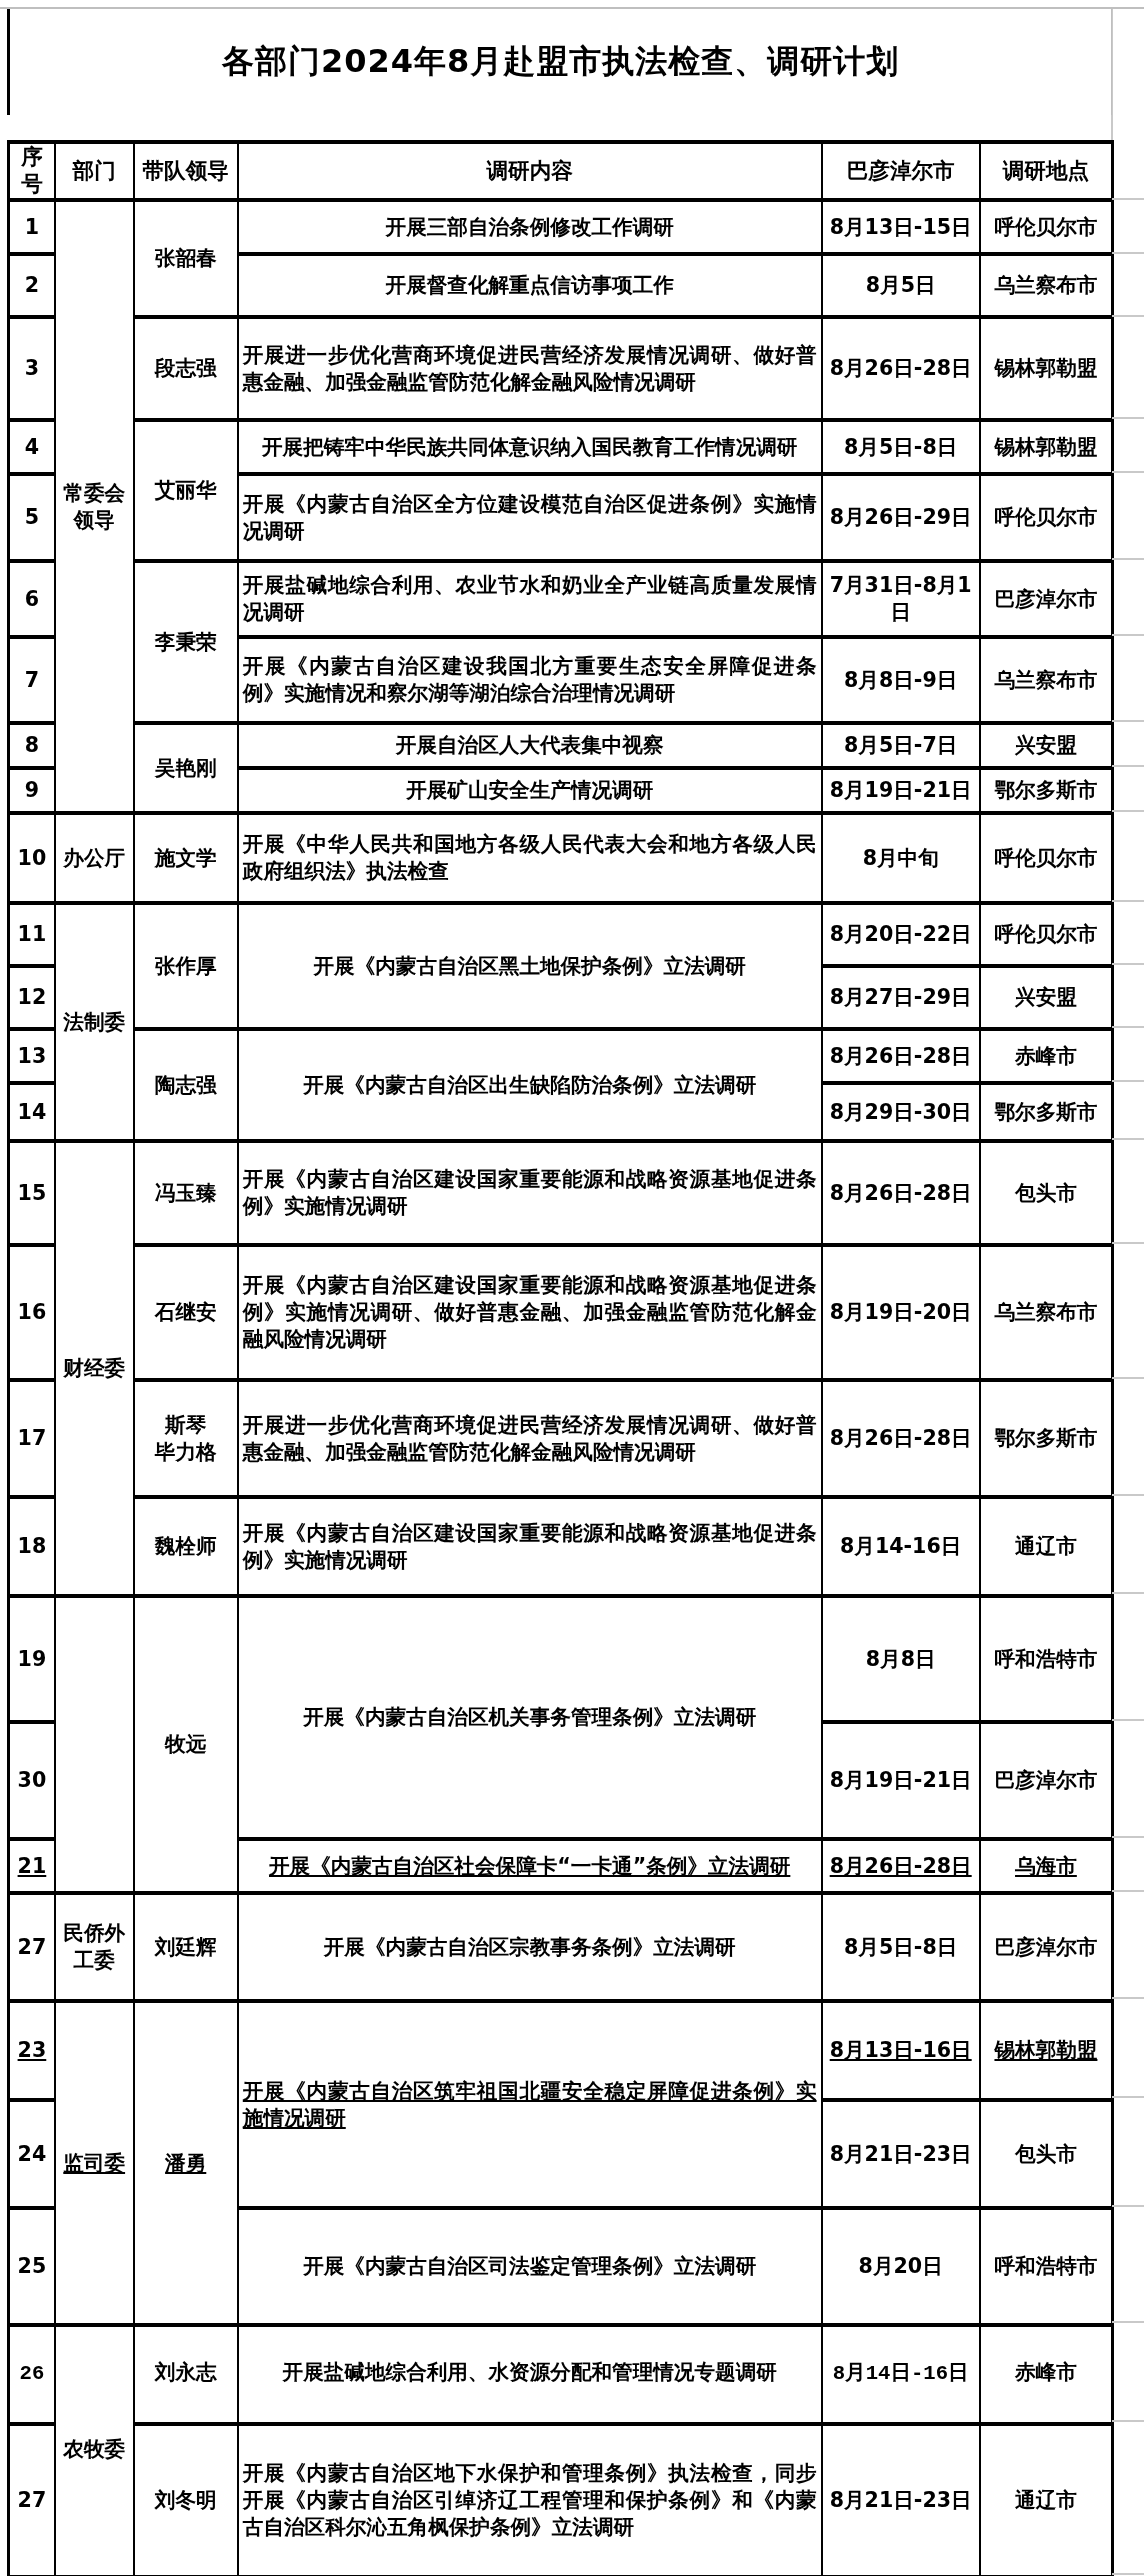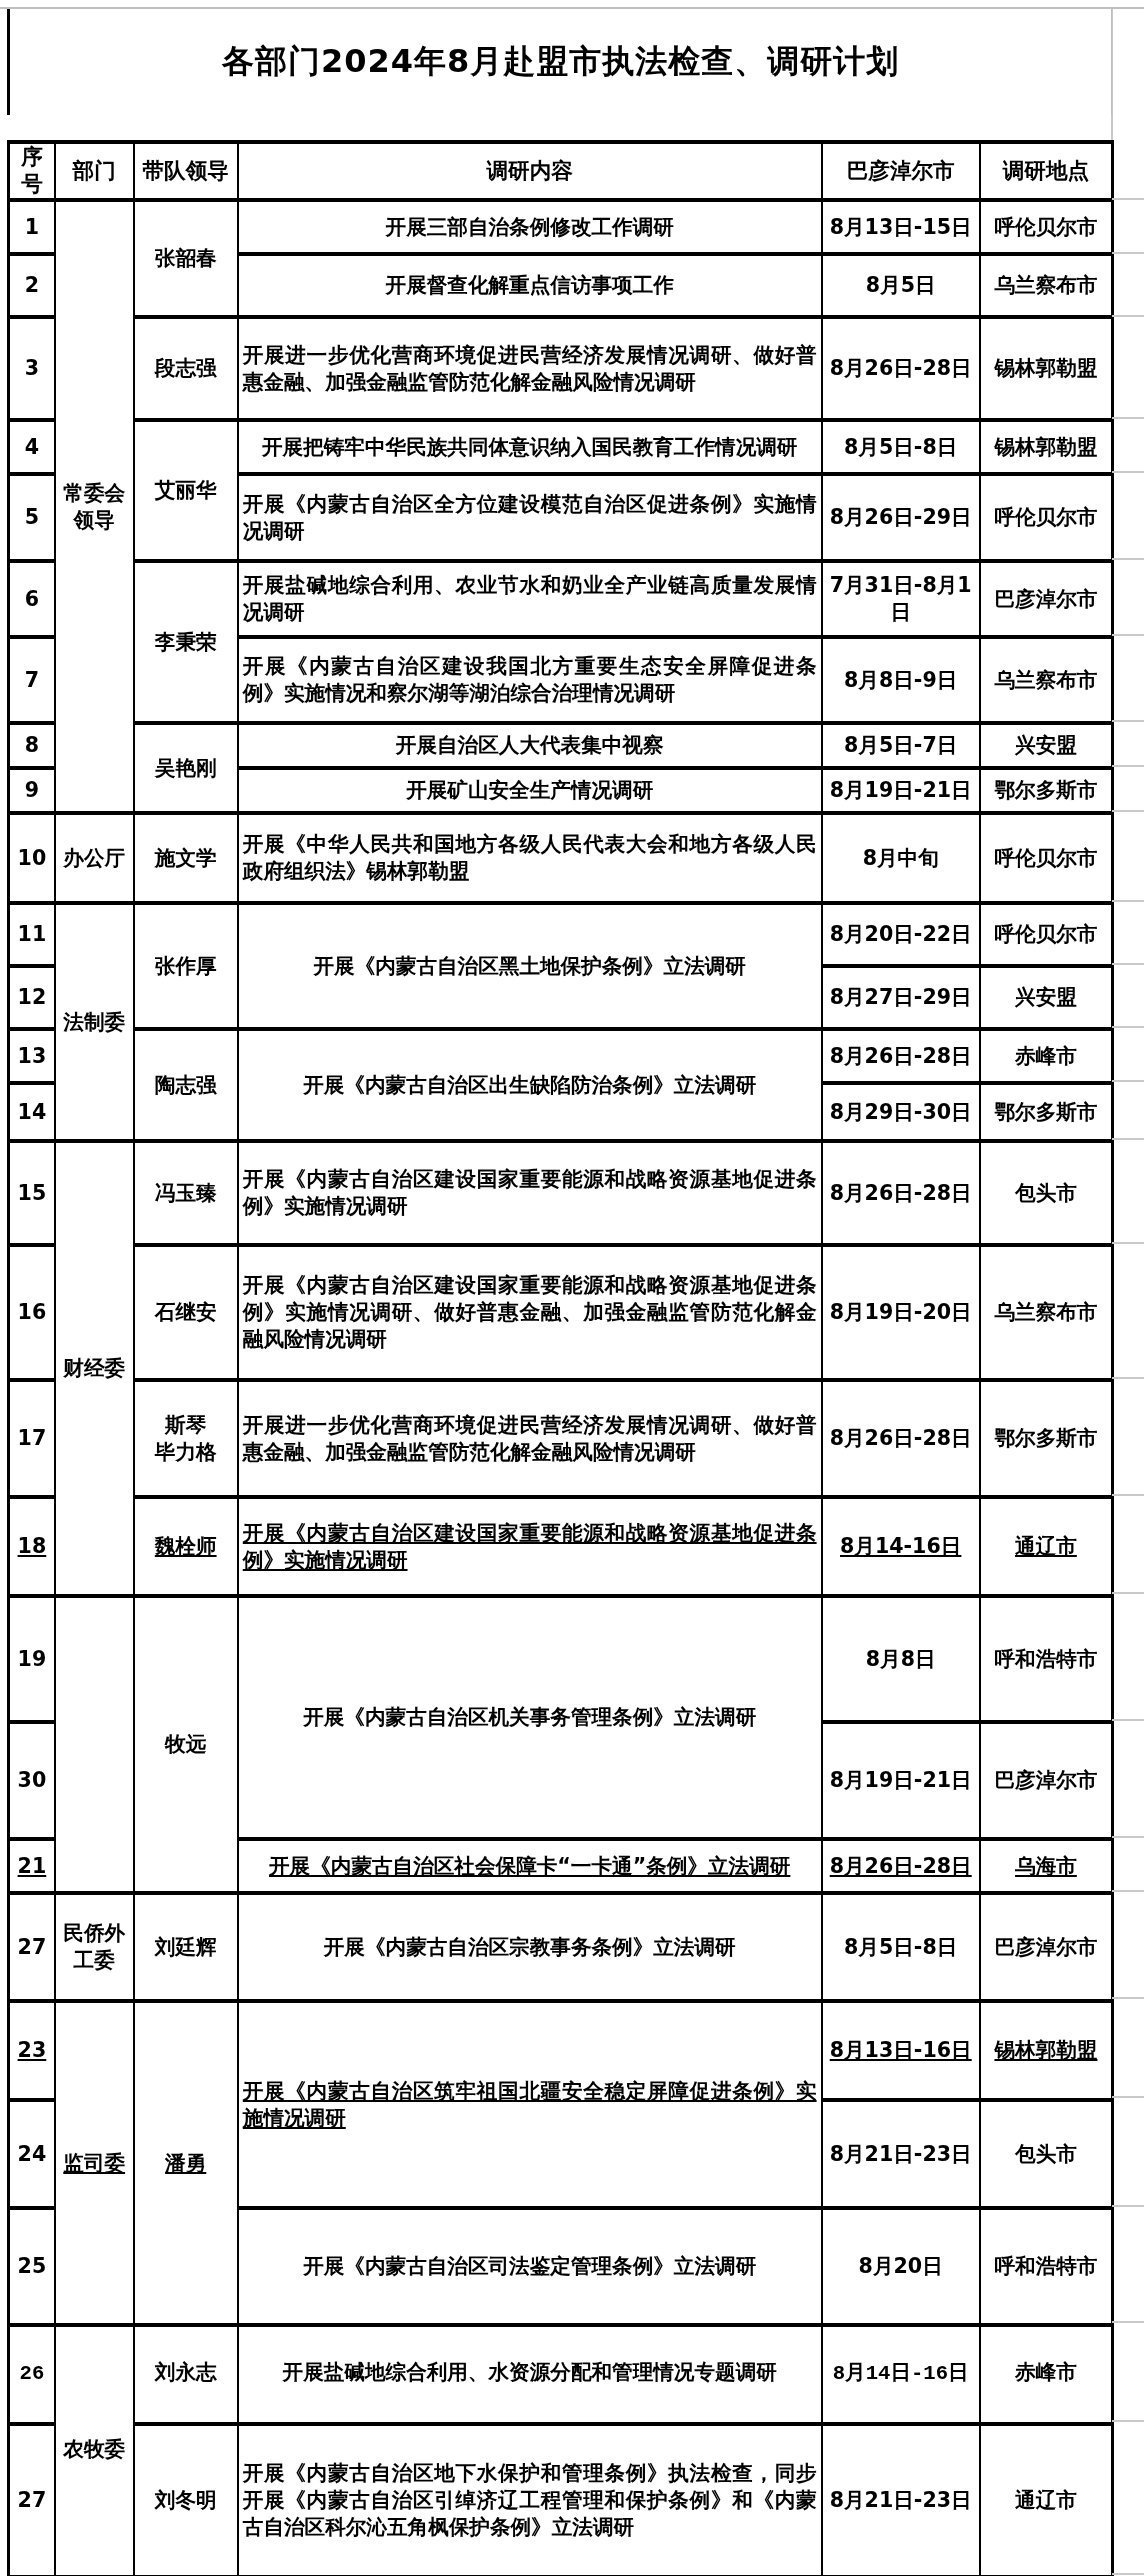--- a/index.html
+++ b/index.html
@@ -124,21 +124,21 @@
         <tr style="height: 45px;">
           <td class="c-seq">9</td>
           <td class="c-content">开展矿山安全生产情况调研</td>
           <td class="c-time">8月19日-21日</td>
           <td class="c-place">鄂尔多斯市</td>
         </tr>
         <tr style="height: 90px;">
           <td class="c-seq">10</td>
           <td class="c-dept">办公厅</td>
           <td class="c-leader">施文学</td>
-          <td class="c-content long">开展《中华人民共和国地方各级人民代表大会和地方各级人民政府组织法》锡林郭勒盟</td>
+          <td class="c-content long">开展《中华人民共和国地方各级人民代表大会和地方各级人民政府组织法》执法检查</td>
           <td class="c-time">8月中旬</td>
           <td class="c-place">呼伦贝尔市</td>
         </tr>
         <tr style="height: 63px;">
           <td class="c-seq">11</td>
           <td class="c-dept" rowspan="4">法制委</td>
           <td class="c-leader" rowspan="2">张作厚</td>
           <td class="c-content" rowspan="2">开展《内蒙古自治区黑土地保护条例》立法调研</td>
           <td class="c-time">8月20日-22日</td>
           <td class="c-place">呼伦贝尔市</td>
@@ -176,21 +176,21 @@
           <td class="c-place">乌兰察布市</td>
         </tr>
         <tr style="height: 117px;">
           <td class="c-seq">17</td>
           <td class="c-leader">斯琴
 毕力格</td>
           <td class="c-content long">开展进一步优化营商环境促进民营经济发展情况调研、做好普惠金融、加强金融监管防范化解金融风险情况调研</td>
           <td class="c-time">8月26日-28日</td>
           <td class="c-place">鄂尔多斯市</td>
         </tr>
-        <tr style="height: 99px; text-decoration: underline;">
+        <tr style="height: 99px;">
           <td class="c-seq">18</td>
           <td class="c-leader">魏栓师</td>
           <td class="c-content long">开展《内蒙古自治区建设国家重要能源和战略资源基地促进条例》实施情况调研</td>
           <td class="c-time">8月14-16日</td>
           <td class="c-place">通辽市</td>
         </tr>
         <tr style="height: 126px;">
           <td class="c-seq">19</td>
           <td class="c-dept" rowspan="3"></td>
           <td class="c-leader" rowspan="3">牧远</td>

